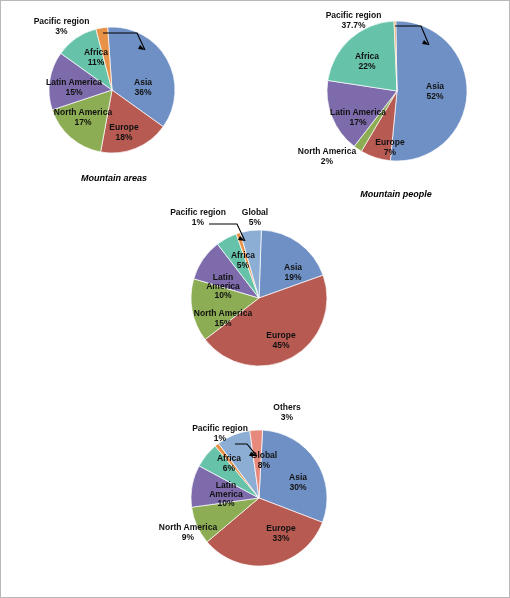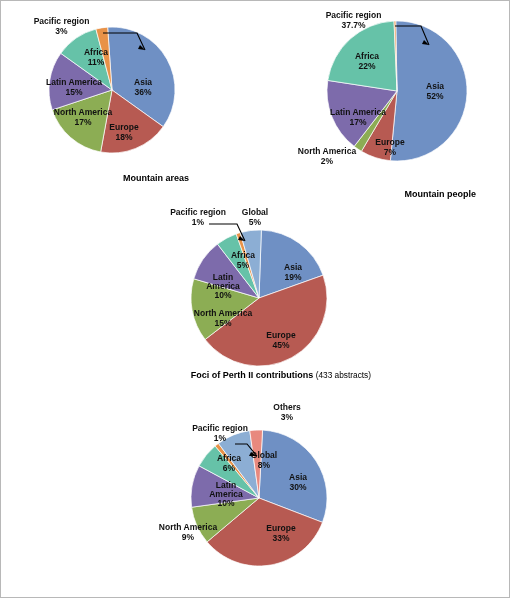--- a/index.html
+++ b/index.html
@@ -42,22 +42,23 @@
     color: #111111;
     text-align: center;
     white-space: nowrap;
   }
   .caption {
     position: absolute;
     font-family: "Liberation Sans", sans-serif;
     font-weight: bold;
     font-size: 9px;
     color: #000000;
-    text-align: right;
+    text-align: center;
     white-space: nowrap;
+    font-style: italic;
   }
   .caption .sub {
     font-weight: normal;
     font-size: 8.3px;
   }
   .leader {
     position: absolute;
     pointer-events: none;
     overflow: visible;
   }
@@ -145,24 +146,20 @@
     <div>1%</div>
   </div>
   <svg class="leader" style="left:206px; top:221px;" width="45" height="24">
     <polyline points="2,2 30,2 38,19" fill="none" stroke="#000000" stroke-width="1.1"></polyline>
     <polygon points="38,19 33,14 31,18" fill="#000000"></polygon>
   </svg>
   <div class="outside-label" style="left:228px; top:207px; width:52px;">
     <div>Global</div>
     <div>5%</div>
   </div>
-  <div class="caption" style="left:150px; top:369px; width:220px;">
-    <span>Foci of Perth II contributions</span>
-    <span class="sub">(433 abstracts)</span>
-  </div>
 
   <div class="chart-block" style="left:180px; top:425px; width:160px; height:150px;">
     <svg class="pie-svg" id="pie4" width="160" height="140" viewBox="0 0 160 140">
         <path d="M 78 72 L 81.56 4.09 A 68 68 0 0 1 141.48 96.37 Z" fill="#6f90c4" stroke="#ffffff" stroke-width="0.7"></path>
         <path d="M 78 72 L 141.48 96.37 A 68 68 0 0 1 26.06 115.89 Z" fill="#b75a52" stroke="#ffffff" stroke-width="0.7"></path>
         <path d="M 78 72 L 26.06 115.89 A 68 68 0 0 1 10.63 81.23 Z" fill="#8cad54" stroke="#ffffff" stroke-width="0.7"></path>
         <path d="M 78 72 L 10.63 81.23 A 68 68 0 0 1 18.07 39.87 Z" fill="#7d6bab" stroke="#ffffff" stroke-width="0.7"></path>
         <path d="M 78 72 L 18.07 39.87 A 68 68 0 0 1 34.11 20.06 Z" fill="#66c2a8" stroke="#ffffff" stroke-width="0.7"></path>
         <path d="M 78 72 L 34.11 20.06 A 68 68 0 0 1 37.46 17.41 Z" fill="#e89248" stroke="#ffffff" stroke-width="0.7"></path>
         <path d="M 78 72 L 37.46 17.41 A 68 68 0 0 1 68.77 4.63 Z" fill="#8caed4" stroke="#ffffff" stroke-width="0.7"></path>

